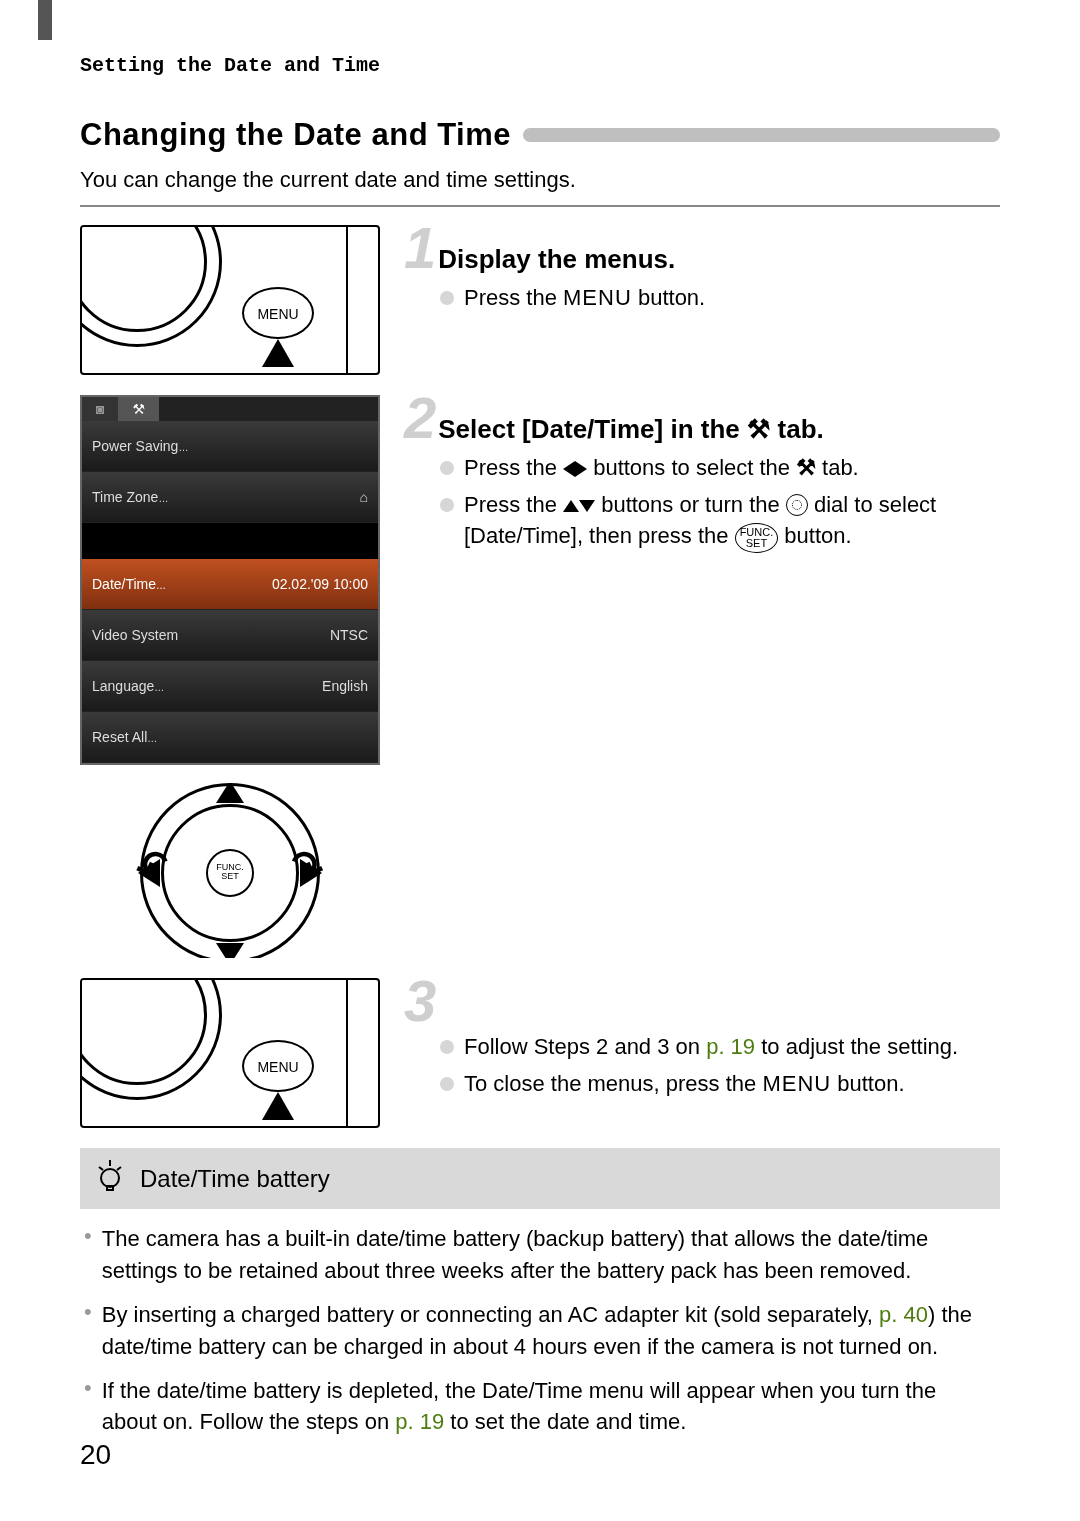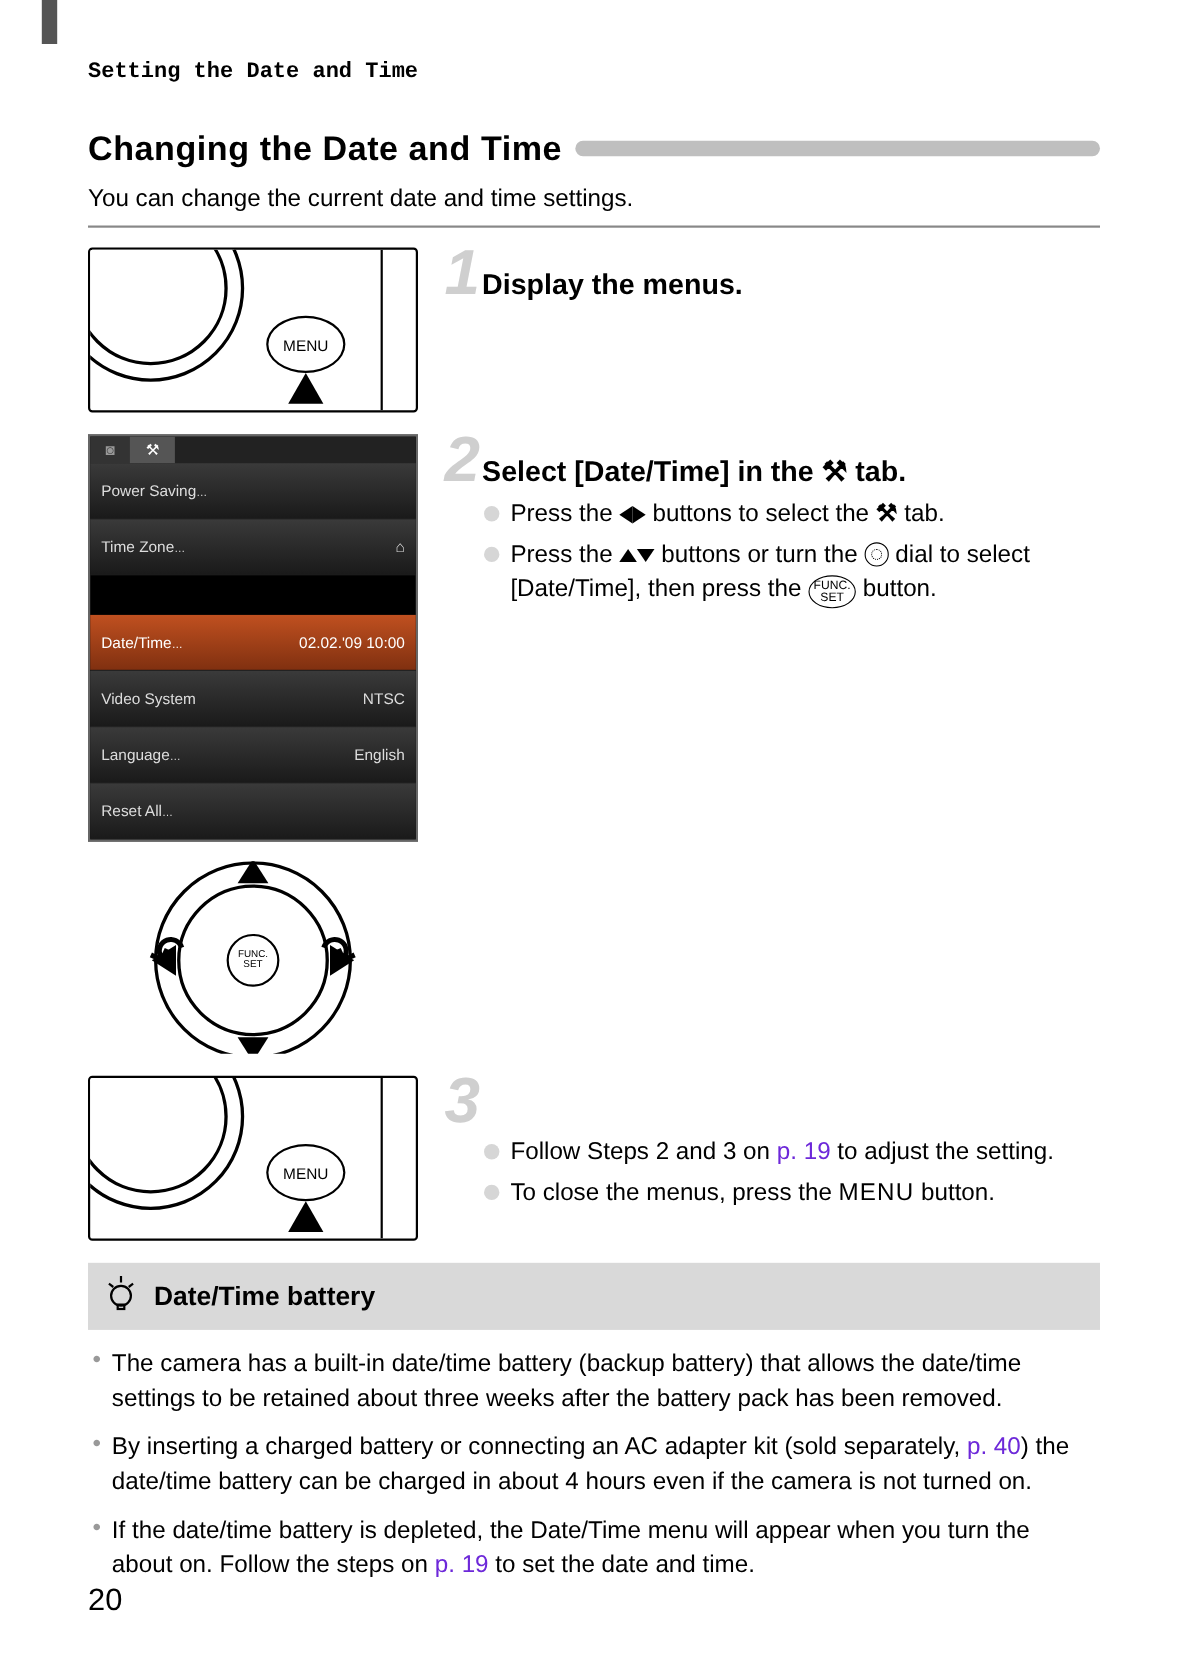--- a/index.html
+++ b/index.html
@@ -188,33 +188,33 @@
   .dial-tri{position:absolute;width:0;height:0;}
   .info-box-head{
     background:#d9d9d9;
     display:flex;
     align-items:center;
     gap:16px;
     padding:10px 16px;
     margin-top:6px;
   }
   .bulb-icon{font-size:28px;}
-  .info-title{font-size:24px;font-weight:bold;}
+  .info-title{font-size:24px;font-weight:normal;}
   .info-list{
     padding:14px 4px 0 4px;
     font-size:22px;
     line-height:1.45;
   }
   .info-item{
     display:flex;
     gap:10px;
     margin-bottom:12px;
   }
   .info-dot{color:#999;font-size:22px;line-height:1.2;}
-  .link{color:#6d28d9;}
+  .link{color:#4d7c0f;}
   .page-num{
     position:absolute;
     left:80px;
     bottom:50px;
     font-size:28px;
   }
   .menu-word{font-family: 'Arial Narrow', Arial; letter-spacing:1px; font-weight:normal;}
   .func-set{
     display:inline-block;
     border:1.5px solid #000;
@@ -266,20 +266,26 @@
       <div class="camera-lens"></div>
       <div class="menu-btn">MENU</div>
       <div class="arrow-up"></div>
       <div class="vert-divider"></div>
     </div>
   </div>
   <div class="right-col">
     <div class="step-head">
       <span class="step-num">1</span>
       <span class="step-title">Display the menus.</span>
+    </div>
+    <div class="bullet-line">
+      <span class="bullet-dot"></span>
+      <span>
+        <span>Press the </span><span class="menu-word">MENU</span><span> button.</span>
+      </span>
     </div>
   </div>
 </div>
 
 <div class="step-block">
   <div class="left-col">
     <div class="lcd-menu">
       <div class="lcd-tabs">
         <div class="lcd-tab"><span>◙</span></div>
         <div class="lcd-tab active"><span>⚒</span></div>

